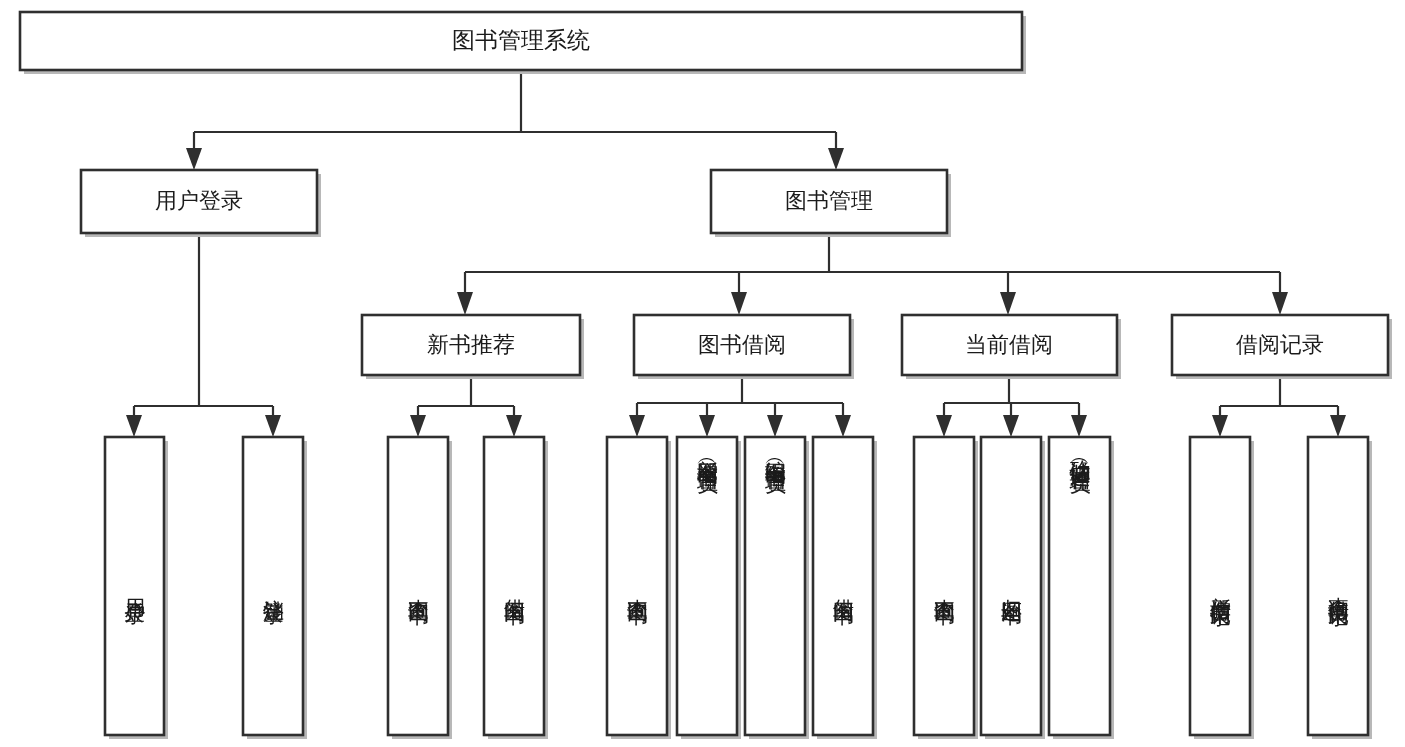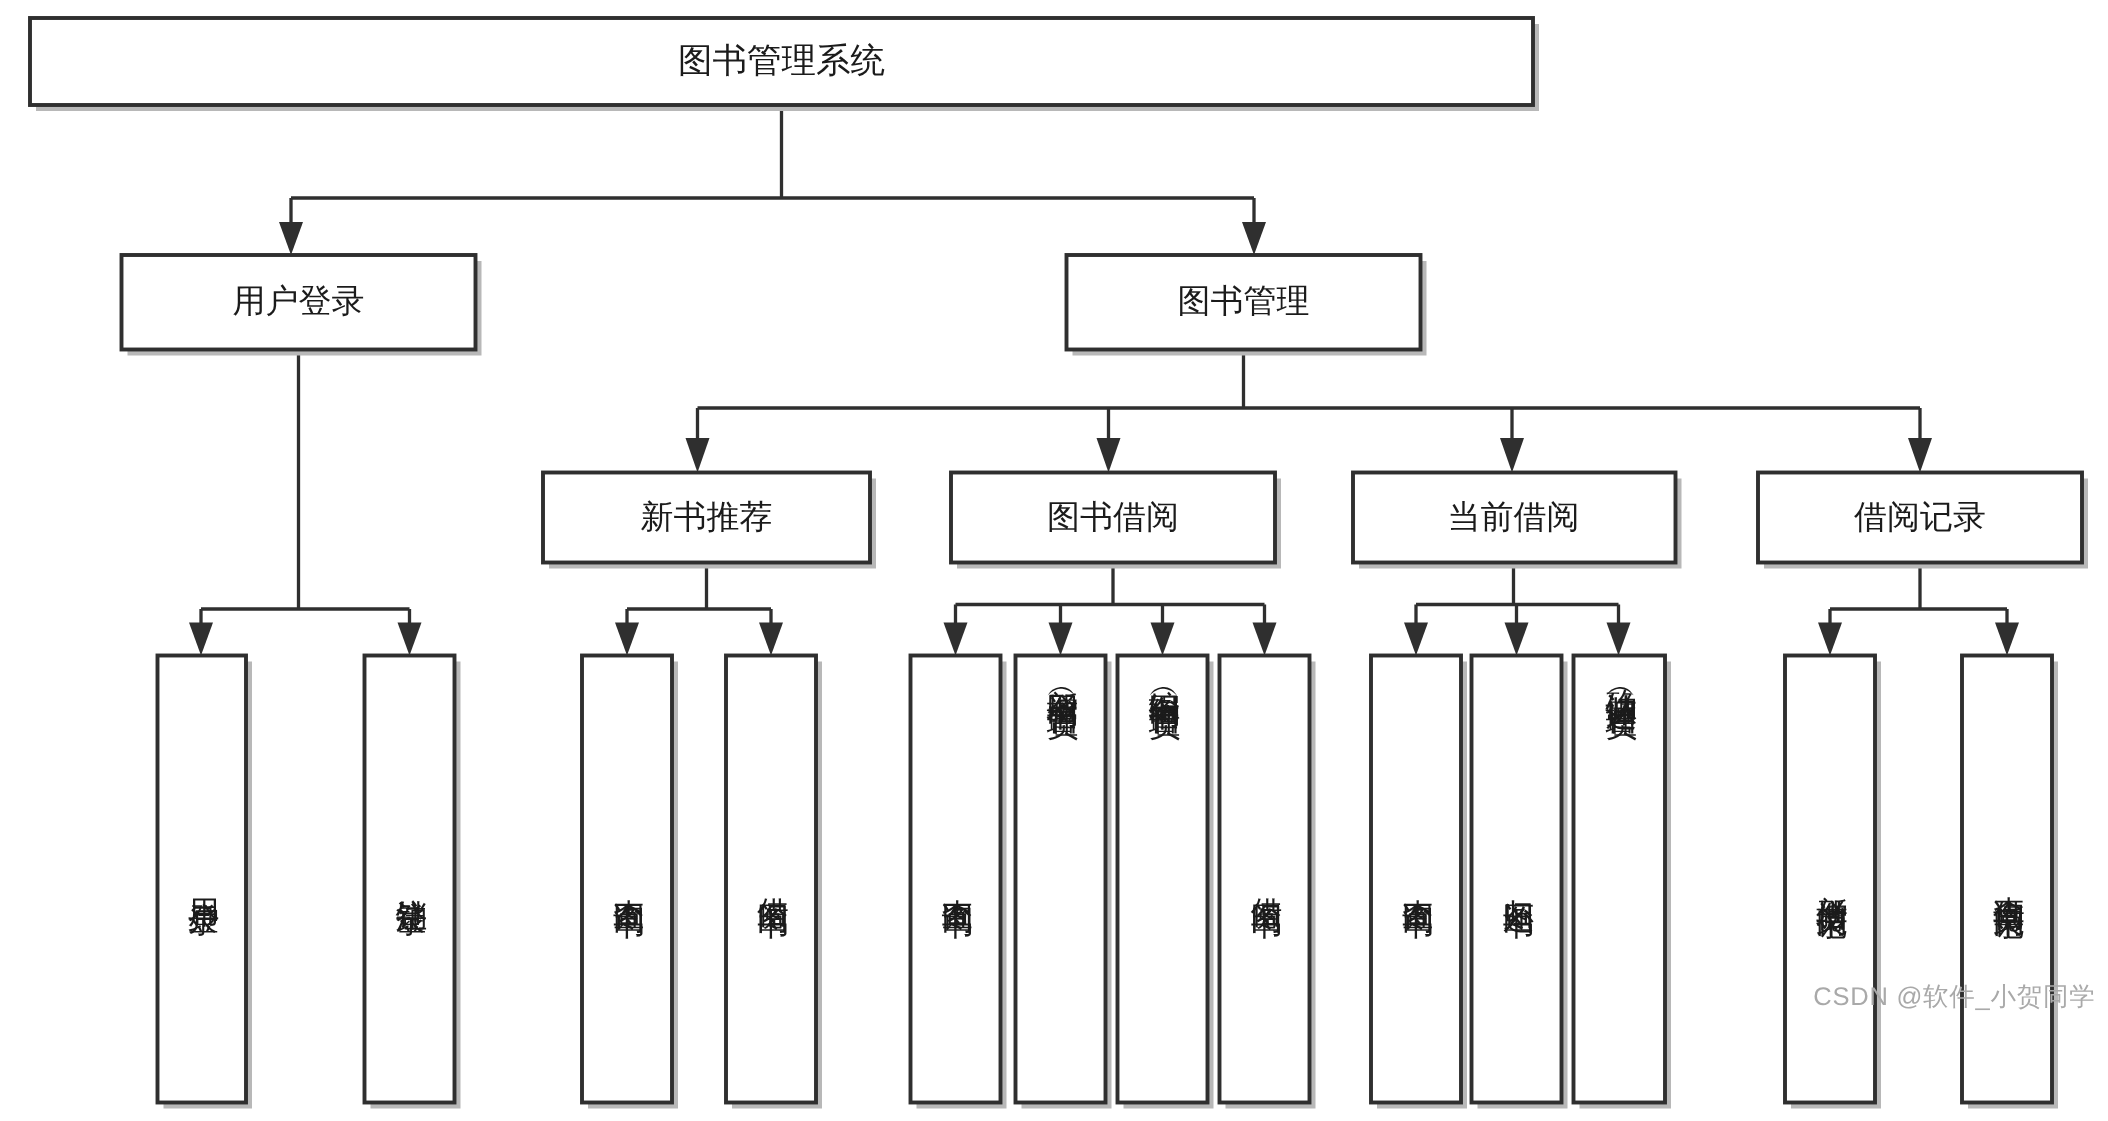--- a/index.html
+++ b/index.html
@@ -261,15 +261,14 @@
   <div class="leaf-label-wrap" style="left:1049px;top:437px;width:61px;height:298px;align-items:flex-start;padding-top:6px;box-sizing:border-box;">
     <span class="leaf-label">确认归还（管理员）</span>
   </div>
   <div class="leaf-label-wrap" style="left:1190px;top:437px;width:60px;height:298px;">
     <span class="leaf-label">新增借阅记录</span>
   </div>
   <div class="leaf-label-wrap" style="left:1308px;top:437px;width:60px;height:298px;">
     <span class="leaf-label">查询借阅记录</span>
   </div>
 
-  <div class="watermark">CSDN @软件_小贺同学</div>
 
 </div>
 
 </body></html>

